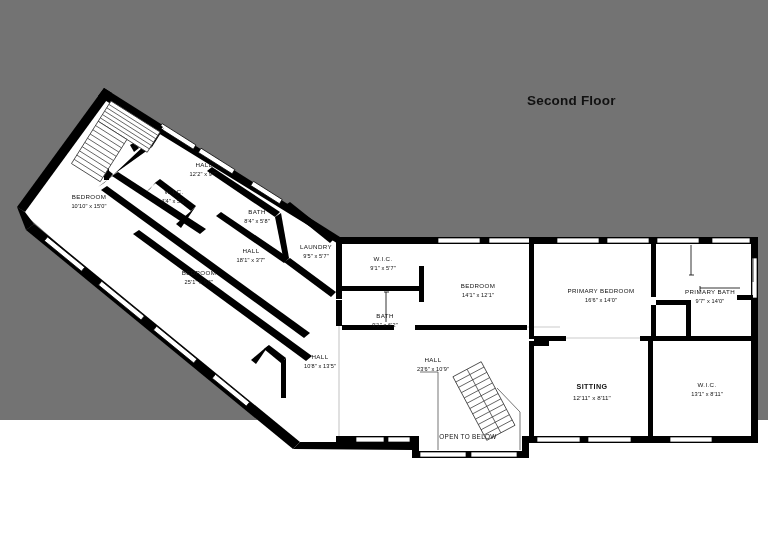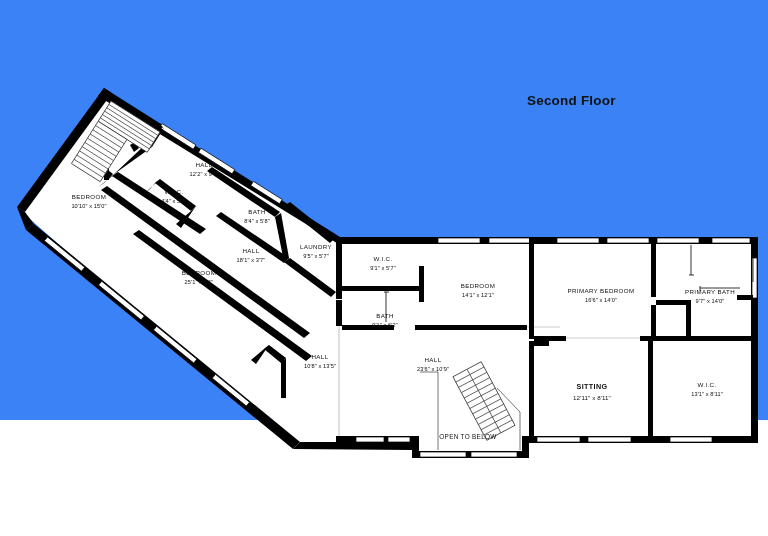--- a/index.html
+++ b/index.html
@@ -11,21 +11,21 @@
   body {
     width: 768px;
     height: 536px;
     overflow: hidden;
     font-family: "Liberation Sans", sans-serif;
   }
   #plan-root {
     position: relative;
     width: 768px;
     height: 420px;
-    background: #3b82f6;
+    background: #737373;
   }
   svg#floorplan {
     display: block;
     width: 768px;
     height: 536px;
   }
   .wall      { fill: #000000; }
   .room-fill { fill: #ffffff; }
   .window    { fill: #ffffff; stroke: #000000; stroke-width: 0.7; }
   .stair-line{ stroke: #3a3a3a; stroke-width: 0.7; fill: none; }

